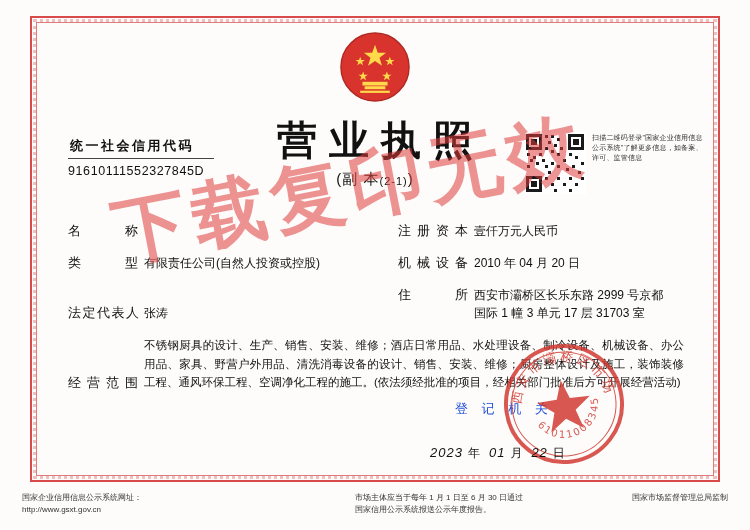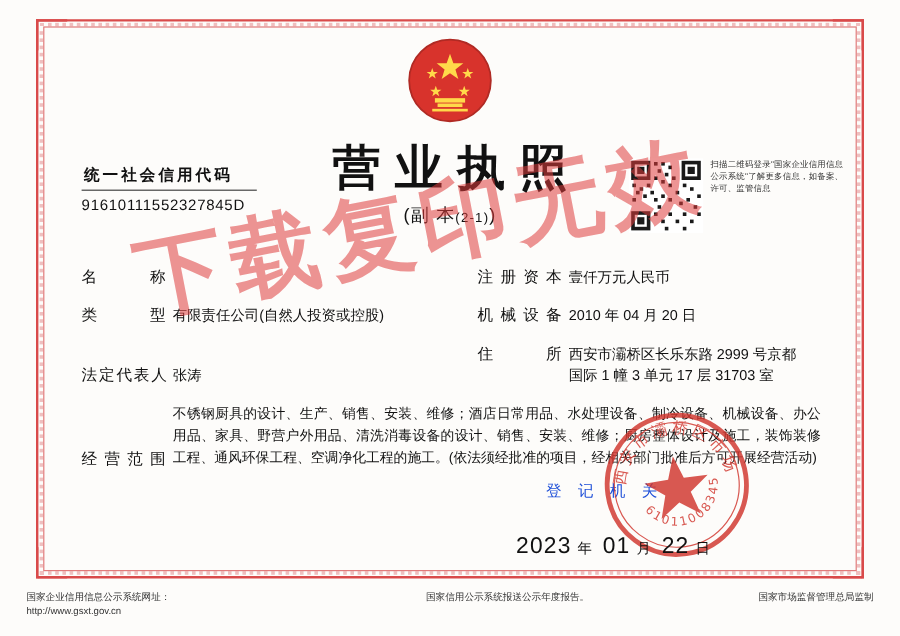--- a/index.html
+++ b/index.html
@@ -220,21 +220,21 @@
     position: absolute;
     left: 430px;
     top: 445px;
     width: 250px;
     font-size: 13px;
     color: #111;
     display: flex;
     align-items: baseline;
     gap: 2px;
   }
-  .date-line .dnum { font-size: 19px; letter-spacing: 1px; }
+  .date-line .dnum { font-size: 13px; letter-spacing: 1px; font-style: italic; }
   .date-line .dch  { font-size: 12px; padding: 0 7px 0 3px; }
 
   
   .watermark {
     position: absolute;
     left: 110px;
     top: 140px;
     font-family: "DejaVu Sans", "Liberation Sans", sans-serif;
     font-size: 74px;
     font-weight: bold;
@@ -442,18 +442,19 @@
   </div>
 
   <div class="watermark">下载复印无效</div>
 
   <div class="footer">
     <div class="footer-left">
       <div>国家企业信用信息公示系统网址：</div>
       <div>http://www.gsxt.gov.cn</div>
     </div>
     <div class="footer-center">
+      <div>市场主体应当于每年 1 月 1 日至 6 月 30 日通过</div>
       <div>国家信用公示系统报送公示年度报告。</div>
     </div>
     <div class="footer-right">国家市场监督管理总局监制</div>
   </div>
 
 </div>
 
 </body></html>

